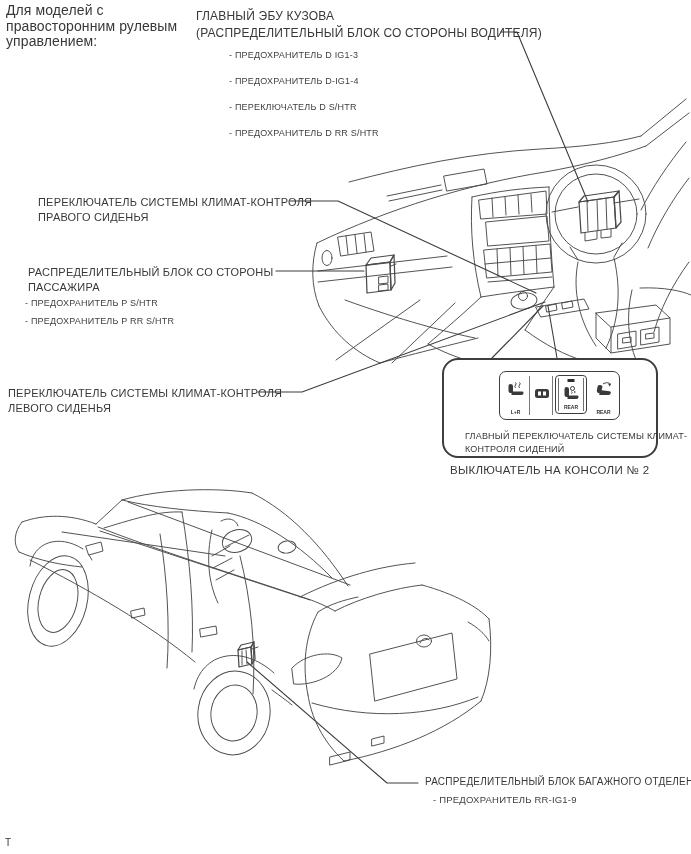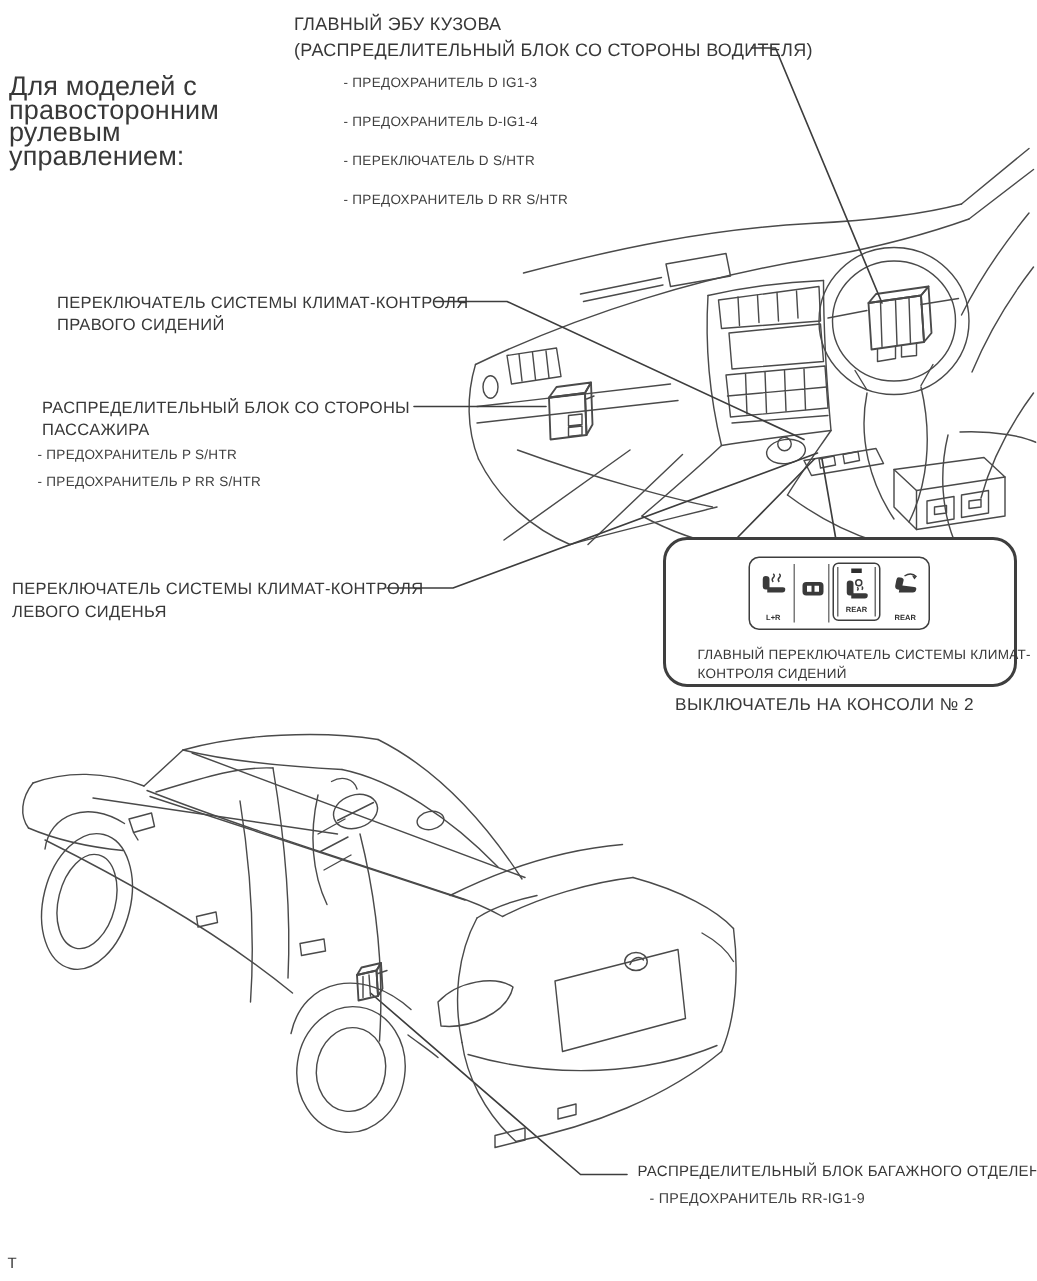--- a/index.html
+++ b/index.html
@@ -1,38 +1,38 @@
 <!DOCTYPE html>
 <html><head>
 <meta charset="utf-8">
 <style>
   html,body{margin:0;padding:0;background:#ffffff;}
   #page{
     position:relative;width:691px;height:854px;background:#ffffff;overflow:hidden;
     font-family:"Liberation Sans","DejaVu Sans",sans-serif;color:#383838;
   }
   .abs{position:absolute;white-space:nowrap;}
-  .intro{font-size:18px;line-height:15.5px;white-space:normal;letter-spacing:.1px;margin-top:47px;}
+  .intro{font-size:14px;line-height:15.5px;white-space:normal;letter-spacing:.1px;}
   .lbl-lg{font-size:12px;letter-spacing:.2px;line-height:16px;text-align:right;}
   .lbl{font-size:11px;letter-spacing:.2px;line-height:15px;}
   .fuse{font-size:9px;letter-spacing:.2px;color:#3f3f3f;}
   .fuse-md{font-size:9.5px;letter-spacing:.2px;color:#3f3f3f;}
   .lbl-md{font-size:10px;letter-spacing:.2px;}
   .caption{font-size:11.5px;letter-spacing:.3px;}
   .panel-lbl{font-size:9px;line-height:13px;letter-spacing:.2px;}
   .footer-mark{font-size:10px;}
   svg.art{position:absolute;left:0;top:0;}
   svg.art path,svg.art ellipse,svg.art circle,svg.art line,svg.art rect{
     fill:none;stroke:#4a4a4a;stroke-width:.95;stroke-linecap:round;stroke-linejoin:round;
   }
   svg.art .bold{stroke-width:1.25;}
   svg.art .leader{stroke:#3d3d3d;stroke-width:1.1;fill:none;}
   
   .callout-box{
-    position:absolute;left:442px;top:358px;width:236px;height:100px;
+    position:absolute;left:442px;top:358px;width:216px;height:100px;
     border:2.2px solid #3e3e3e;border-radius:16px;background:#fff;box-sizing:border-box;
   }
   .switch-panel{
     position:absolute;left:55px;top:11px;width:121px;height:49px;
     border:1.6px solid #3e3e3e;border-radius:7px;box-sizing:border-box;
   }
   .sw-div{position:absolute;top:4px;bottom:4px;width:1px;background:#7a7a7a;}
   .sw-btn{position:absolute;top:0;height:100%;}
   .sw-btn .ic{position:absolute;left:50%;transform:translateX(-50%);top:9px;}
   .sw-btn .tag{
@@ -218,21 +218,21 @@
   <div class="abs intro" style="left:6px;top:3px;width:182px;">Для моделей с правосторонним рулевым управлением:</div>
 
   <div class="abs lbl-lg" style="left:196px;top:8px;">ГЛАВНЫЙ ЭБУ КУЗОВА</div>
   <div class="abs lbl-lg" style="left:196px;top:25px;">(РАСПРЕДЕЛИТЕЛЬНЫЙ БЛОК СО СТОРОНЫ ВОДИТЕЛЯ)</div>
   <div class="abs fuse" style="left:229px;top:50px;">- ПРЕДОХРАНИТЕЛЬ D IG1-3</div>
   <div class="abs fuse" style="left:229px;top:76px;">- ПРЕДОХРАНИТЕЛЬ D-IG1-4</div>
   <div class="abs fuse" style="left:229px;top:102px;">- ПЕРЕКЛЮЧАТЕЛЬ D S/HTR</div>
   <div class="abs fuse" style="left:229px;top:128px;">- ПРЕДОХРАНИТЕЛЬ D RR S/HTR</div>
 
   <div class="abs lbl" style="left:38px;top:195px;">ПЕРЕКЛЮЧАТЕЛЬ СИСТЕМЫ КЛИМАТ-КОНТРОЛЯ</div>
-  <div class="abs lbl" style="left:38px;top:210px;">ПРАВОГО СИДЕНИЙ</div>
+  <div class="abs lbl" style="left:38px;top:210px;">ПРАВОГО СИДЕНЬЯ</div>
 
   <div class="abs lbl" style="left:28px;top:265px;">РАСПРЕДЕЛИТЕЛЬНЫЙ БЛОК СО СТОРОНЫ</div>
   <div class="abs lbl" style="left:28px;top:280px;">ПАССАЖИРА</div>
   <div class="abs fuse" style="left:25px;top:298px;">- ПРЕДОХРАНИТЕЛЬ P S/HTR</div>
   <div class="abs fuse" style="left:25px;top:316px;text-align:center;">- ПРЕДОХРАНИТЕЛЬ P RR S/HTR</div>
 
   <div class="abs lbl" style="left:8px;top:386px;">ПЕРЕКЛЮЧАТЕЛЬ СИСТЕМЫ КЛИМАТ-КОНТРОЛЯ</div>
   <div class="abs lbl" style="left:8px;top:401px;">ЛЕВОГО СИДЕНЬЯ</div>
 
   <div class="callout-box">

